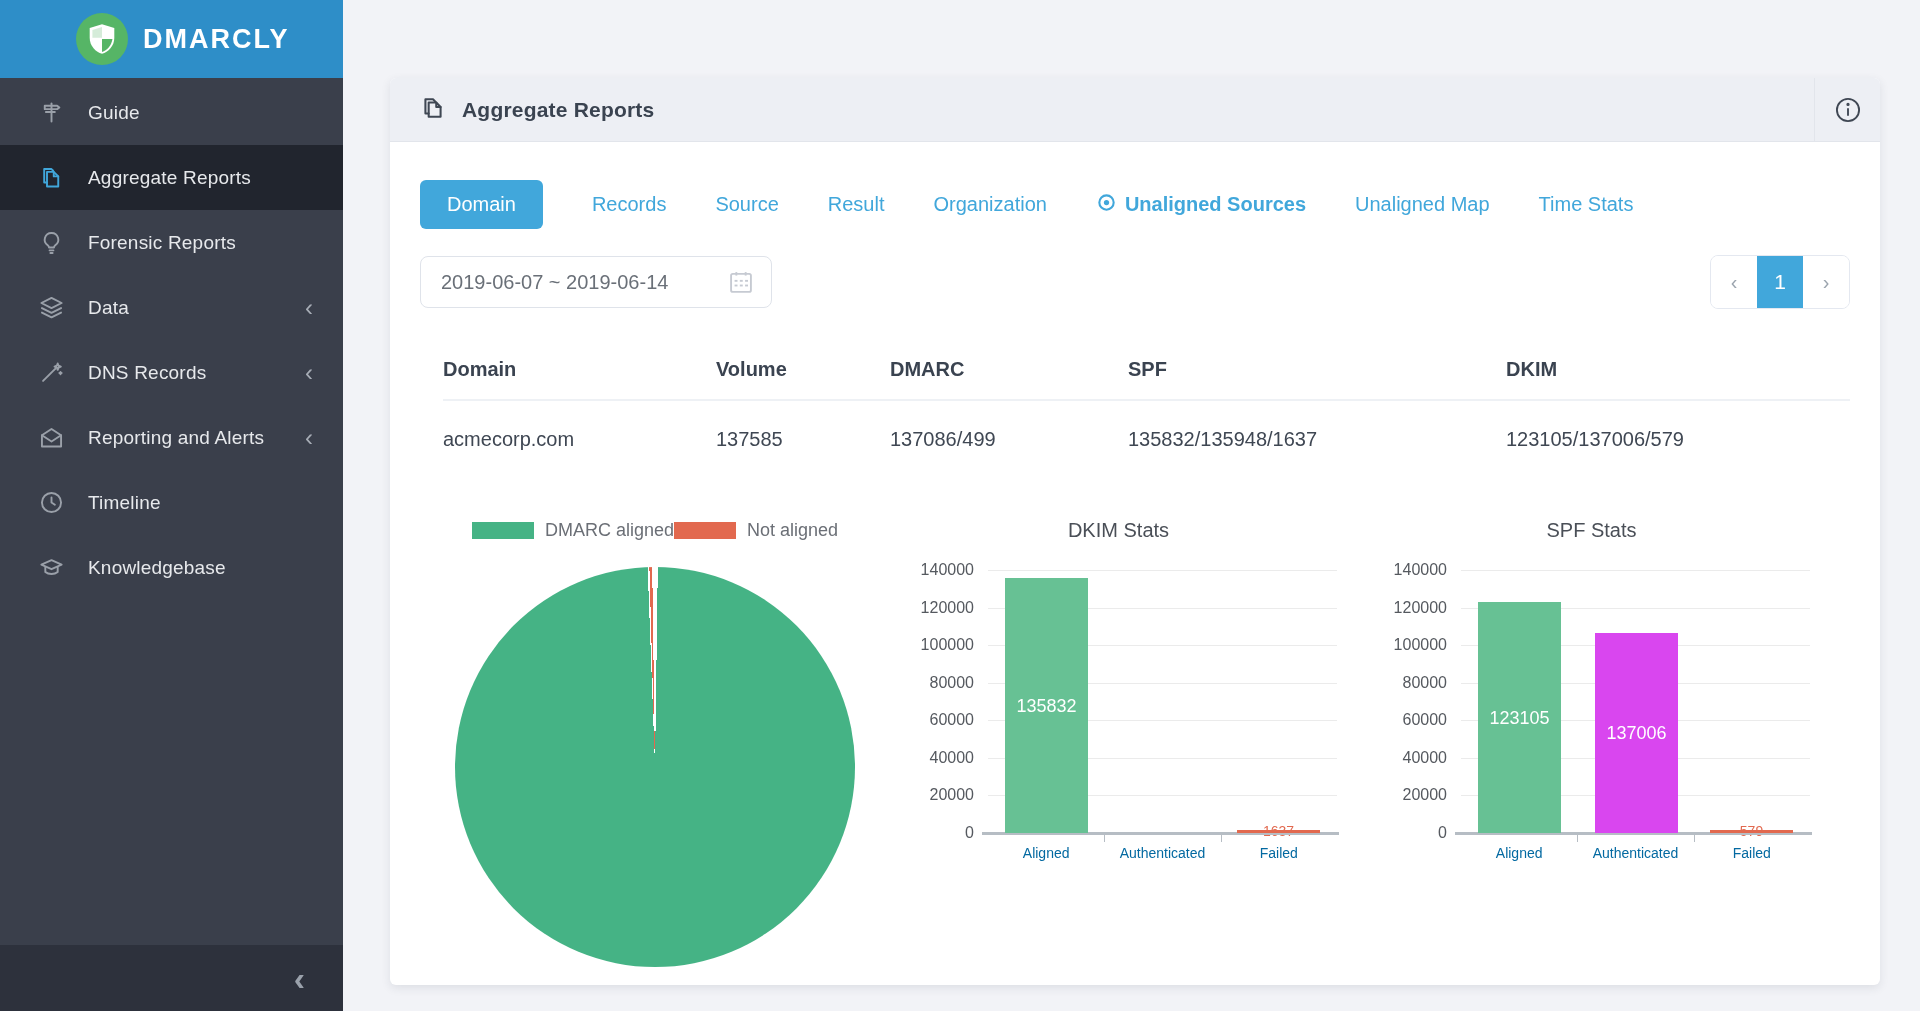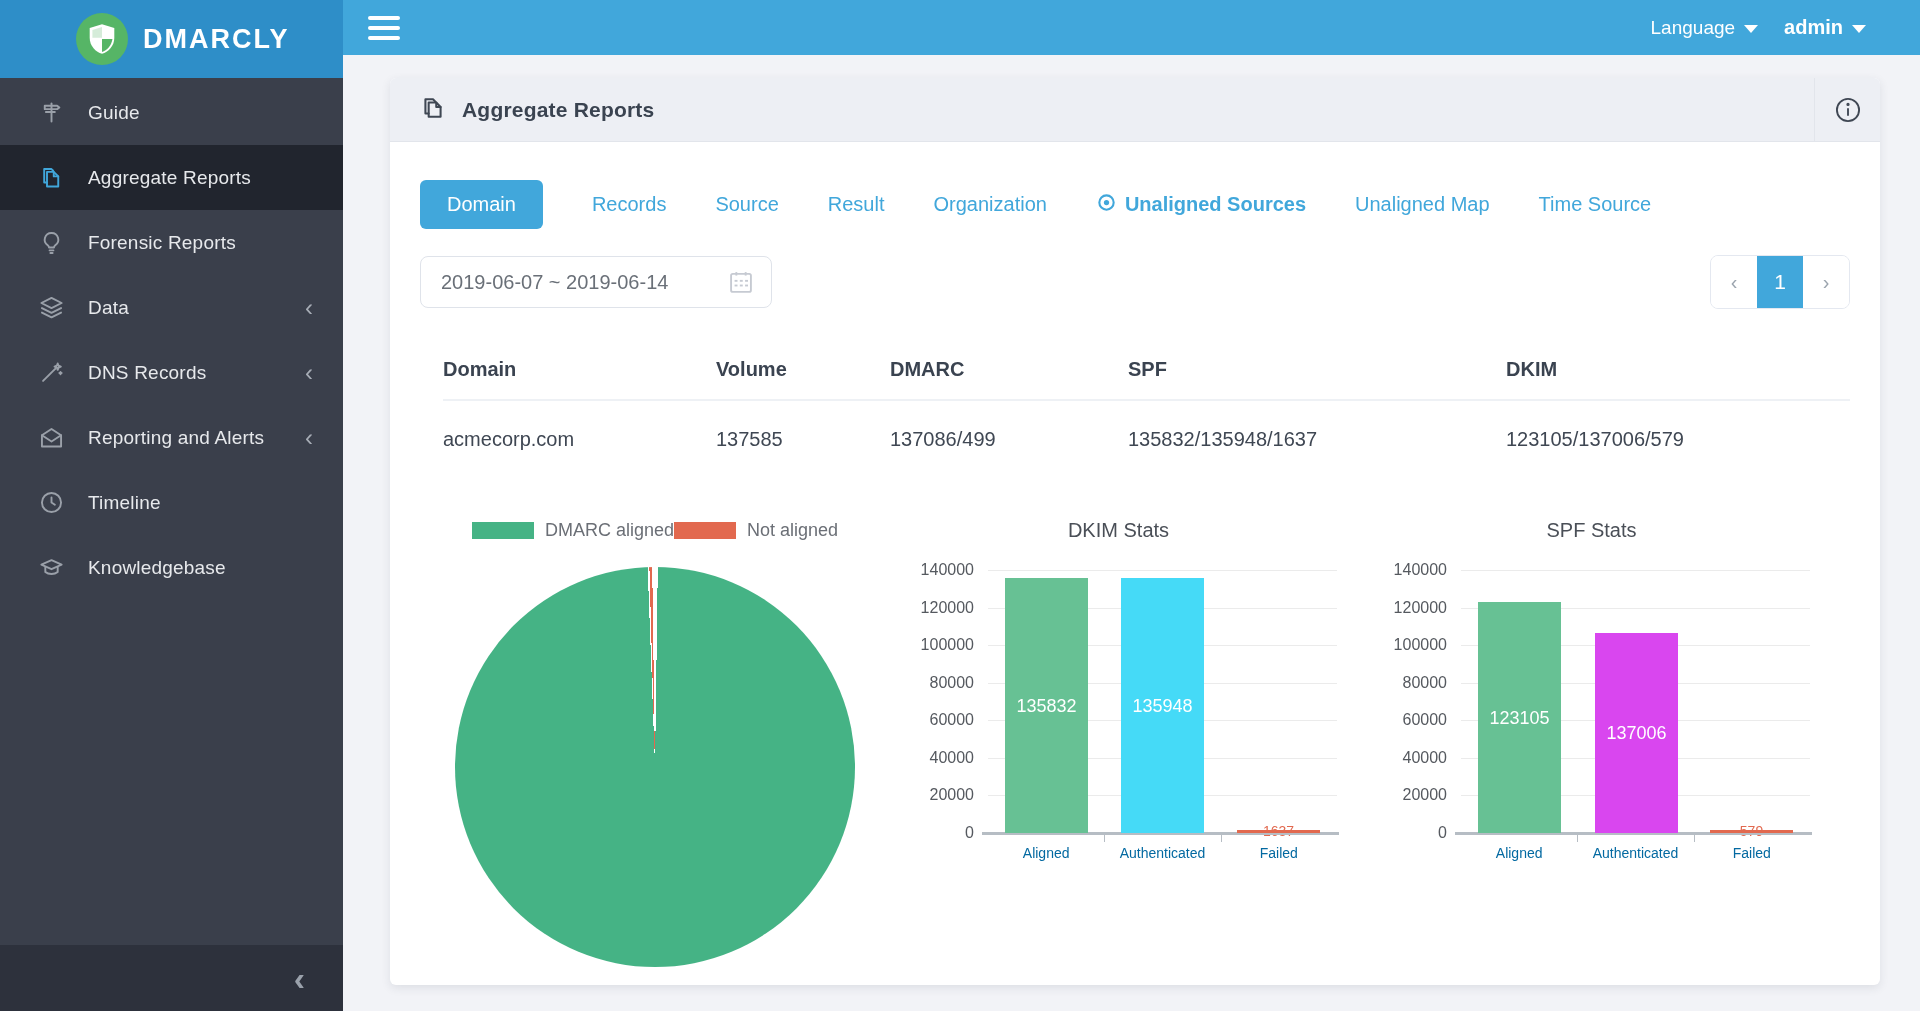--- a/index.html
+++ b/index.html
@@ -100,37 +100,20 @@
     <div class="topbar-brand">
       <span class="brand-logo">
         <svg width="30" height="32" viewBox="0 0 24 26">
             <path d="M12 1 L22 4 V12 C22 19 17 23.5 12 25 C7 23.5 2 19 2 12 V4 Z" fill="#fff"></path>
             <path d="M12 13 H20.5 C19.6 18.5 16 22.2 12 23.6 Z" fill="#56b566"></path>
             <path d="M12 3.2 L4.2 5.6 V12 H12 Z" fill="#56b566" opacity="0.25"></path>
           </svg>
       </span>
       <span class="brand-text">DMARCLY</span>
     </div>
-    <div class="topbar-main">
-      <div class="hamburger">
-          <span></span>
-          <span></span>
-          <span></span>
-        </div>
-      <div class="topbar-right">
-        <div class="top-dd">
-          <span>Language</span>
-          <span class="caret"></span>
-        </div>
-        <div class="top-dd bold">
-          <span>admin</span>
-          <span class="caret"></span>
-        </div>
-      </div>
-    </div>
   </div>
 
   <aside class="sidebar">
     <nav class="side-nav" id="sidebar-nav">
         <div class="side-item">
           <span class="icn">
             <svg viewBox="0 0 24 24">
               <path d="M12 4 V20"></path>
               <path d="M6 6 H17 L19 7.5 L17 9 H6 Z"></path>
               <path d="M7 11.5 H15"></path>
@@ -258,21 +241,21 @@
               <span class="icn"><svg viewBox="0 0 24 24">
                   <circle cx="12" cy="12" r="8.2"></circle>
                   <circle cx="12" cy="12" r="3" fill="#41a7db" stroke="none"></circle>
                 </svg></span>
               <span>Unaligned Sources</span>
             </div>
             <div class="tab">
               <span>Unaligned Map</span>
             </div>
             <div class="tab">
-              <span>Time Source</span>
+              <span>Time Stats</span>
             </div>
           </div>
 
         <div class="filter-row">
           <div class="date-input">
             <span class="date-text">2019-06-07 ~ 2019-06-14</span>
             <svg viewBox="0 0 24 24">
                 <rect x="3.5" y="5" width="17" height="15.5" rx="1.5"></rect>
                 <line x1="8" y1="3.5" x2="8" y2="6.5"></line>
                 <line x1="16" y1="3.5" x2="16" y2="6.5"></line>
@@ -338,23 +321,20 @@
                 <div class="bchart-plot">
                   <div class="gridline" style="top:225.42857142857144px"></div>
                   <div class="gridline" style="top:187.85714285714286px"></div>
                   <div class="gridline" style="top:150.28571428571428px"></div>
                   <div class="gridline" style="top:112.71428571428572px"></div>
                   <div class="gridline" style="top:75.14285714285714px"></div>
                   <div class="gridline" style="top:37.571428571428584px"></div>
                   <div class="gridline" style="top:0px"></div>
                   <div class="bar" style="left:17px;height:255px;background:#67c194">
                     <span class="bar-label">135832</span>
-                  </div>
-                  <div class="bar" style="left:133px;height:255px;background:#45daf7">
-                    <span class="bar-label">135948</span>
                   </div>
                   <div class="bar" style="left:249px;height:3px;background:#e2694f"></div>
                   <span class="bar-label tiny" style="left:290.5px;color:#e2694f;position:absolute;">1637</span>
                   <div class="xtick" style="left:116px"></div>
                   <div class="xtick" style="left:233px"></div>
                   <div class="baseline"></div>
                 </div>
               </div>
               <div class="bchart-xlabels" style="margin-left:88px">
                 <span>Aligned</span>

